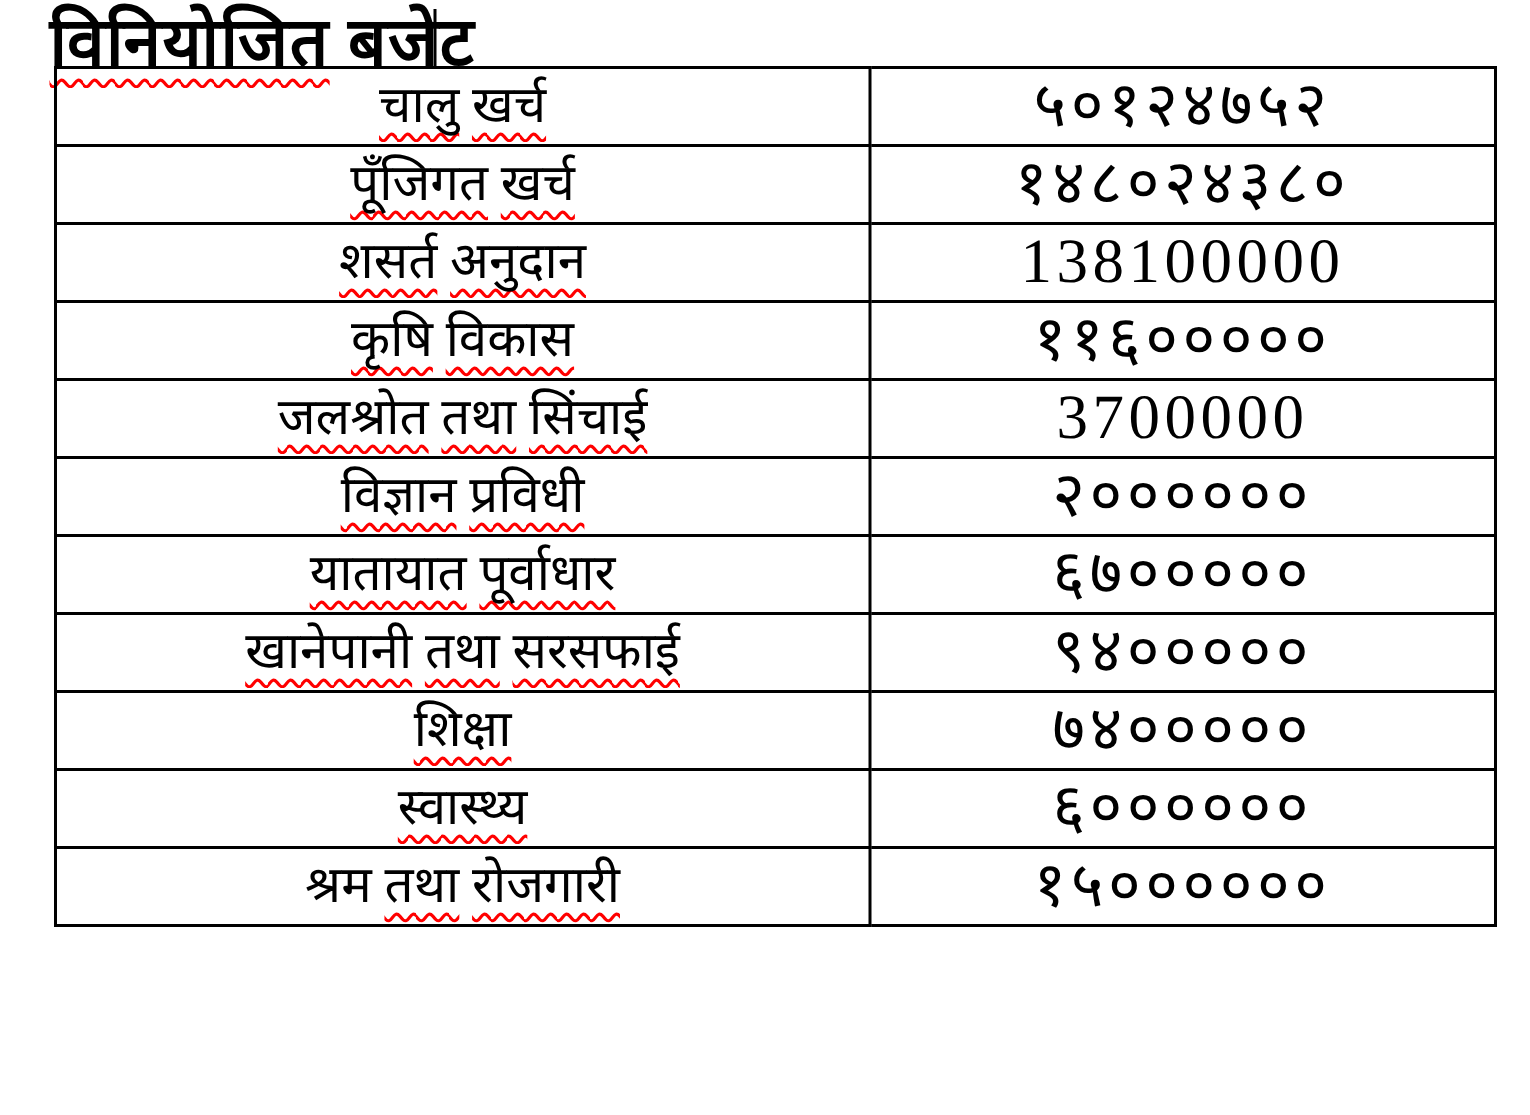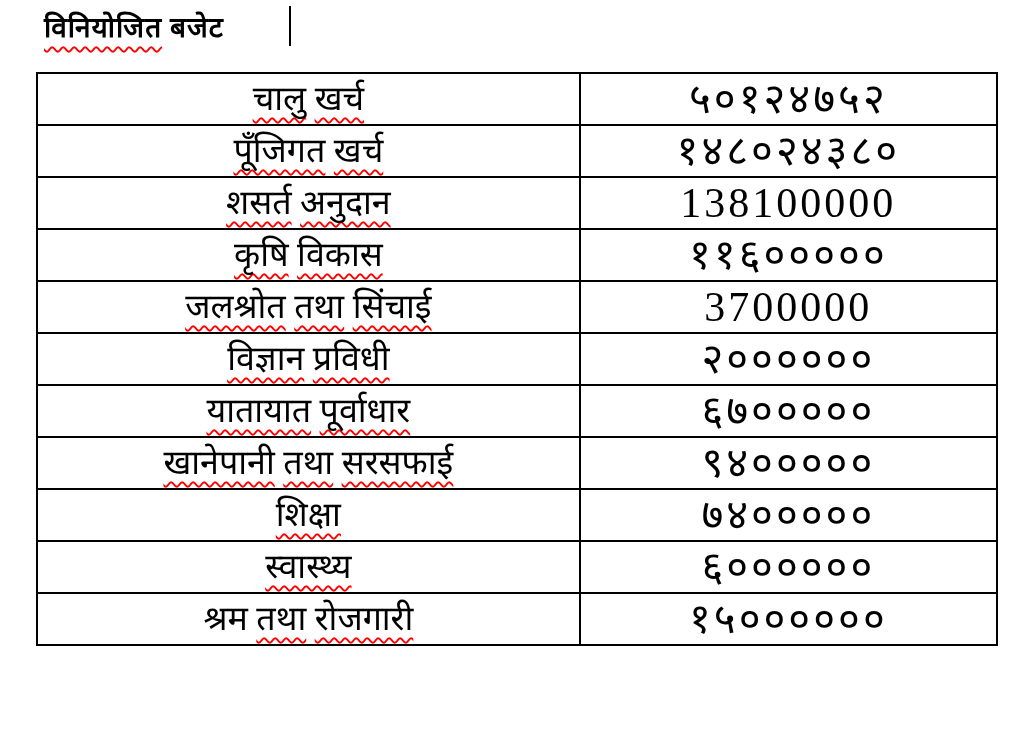--- a/index.html
+++ b/index.html
@@ -7,36 +7,35 @@
   body {
     width: 1020px; height: 743px;
     position: relative;
     overflow: hidden;
     font-family: "Liberation Serif", "DejaVu Sans", serif;
     color: #000000;
   }
   .doc-title {
     position: absolute;
     left: 33px; top: 2px;
-    font-size: 28px;
+    font-size: 45px;
     font-weight: bold;
     letter-spacing: 1px;
     white-space: nowrap;
     line-height: 52px;
-    margin-left: 11px;
   }
   .text-cursor {
     position: absolute;
     left: 289px; top: 6px;
     width: 2px; height: 40px;
     background: #000000;
   }
   table.budget {
     position: absolute;
-    left: 36px; top: 72px;
+    left: 36px; top: 44px;
     width: 962px;
     border-collapse: collapse;
     table-layout: fixed;
   }
   table.budget td {
     border: 2px solid #000000;
     height: 52px;
     text-align: center;
     vertical-align: middle;
     padding: 0;

